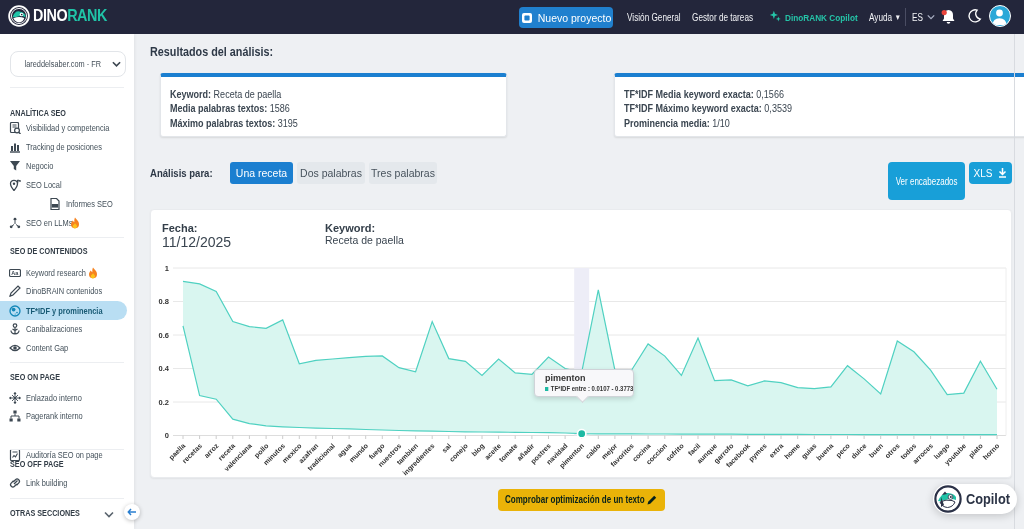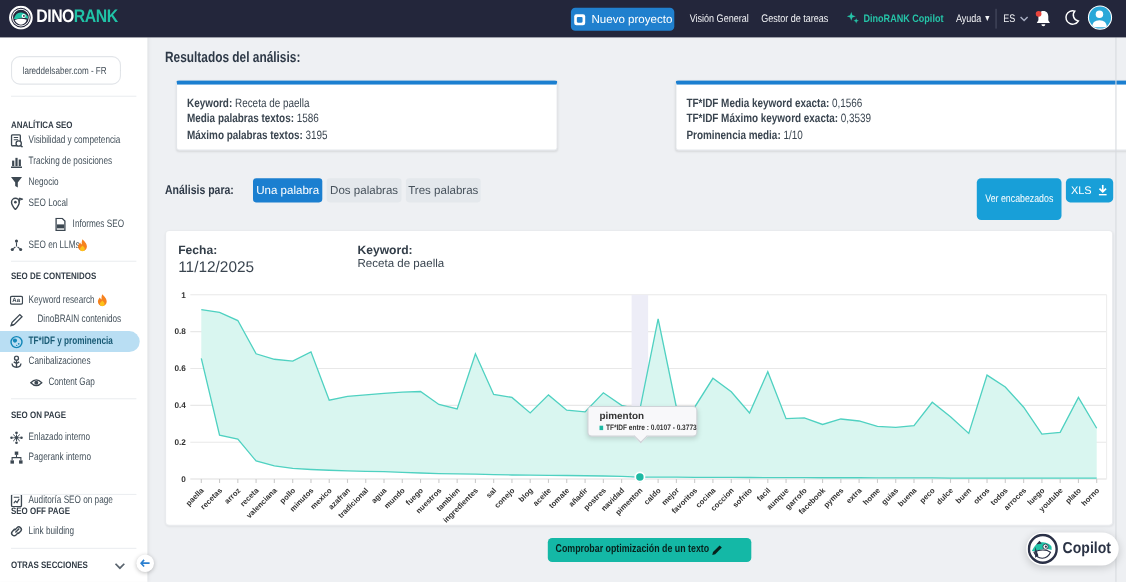--- a/index.html
+++ b/index.html
@@ -8,40 +8,40 @@
 .abs{position:absolute;}
 
 #hdr{position:absolute;left:0;top:0;width:1024px;height:34px;background:#23263b;z-index:20;}
 #hdr .navtxt{color:#f2f3f6;font-size:10px;white-space:nowrap;transform:scaleX(0.82);transform-origin:left;}
 #logo-txt{font-weight:bold;font-size:16.5px;letter-spacing:-0.5px;color:#fff;white-space:nowrap;}
 #logo-txt .rk{color:#20c3a7;}
 #btn-np{position:absolute;left:519px;top:7px;width:94px;height:21px;background:#2080ce;border-radius:4px;color:#fff;font-size:10.5px;display:flex;align-items:center;justify-content:center;gap:5px;}
 .copilot-link{color:#25c4a8;font-weight:bold;transform:scaleX(0.84);transform-origin:left;}
 
 #side{position:absolute;left:0;top:34px;width:134px;height:495px;background:#ffffff;z-index:10;box-shadow:1px 0 3px rgba(0,0,0,0.06);overflow:hidden;}
-#projsel{position:absolute;left:10px;top:17px;width:100px;height:26px;border:1px solid #e2e5e9;border-radius:8px;background:#fff;display:flex;align-items:center;justify-content:center;gap:2px;font-size:9.2px;color:#434e58;white-space:nowrap;}
+#projsel{position:absolute;left:10px;top:17px;width:116px;height:26px;border:1px solid #e2e5e9;border-radius:8px;background:#fff;display:flex;align-items:center;justify-content:center;gap:2px;font-size:9.2px;color:#434e58;white-space:nowrap;}
 .sep{position:absolute;left:10px;width:114px;border-top:1px solid #eceef1;}
 .shead{position:absolute;left:10px;font-size:8.5px;font-weight:bold;color:#333d47;letter-spacing:0;white-space:nowrap;transform:scaleX(0.85);transform-origin:left;}
 .sitem{position:absolute;left:0;width:134px;height:19px;display:flex;align-items:center;}
 .flameabs{position:absolute;top:3.5px;}
 .sitem .ic{width:12px;height:12px;margin-left:9px;flex:0 0 12px;}
 .sitem .tx{margin-left:4.5px;font-size:9.8px;color:#43505a;white-space:nowrap;display:inline-block;transform:scaleX(0.76);transform-origin:left;}
 .sitem.active{background:#b9def3;border-radius:0 14px 14px 0;width:127px;}
 .sitem.active .tx{color:#185a74;font-weight:bold;}
 
 .card{position:absolute;background:#fff;border-radius:3px;box-shadow:0 1px 2px rgba(0,0,0,0.10);border:1px solid #e3e6ea;border-top:4px solid #1b7fd0;}
 .card .ln{font-size:11px;color:#3a4550;margin:0;line-height:14.4px;transform:scaleX(0.82);transform-origin:left;white-space:nowrap;}
 h1.title{position:absolute;left:150px;top:44px;font-size:13.5px;color:#2e3947;font-weight:bold;transform:scaleX(0.8);transform-origin:left;white-space:nowrap;}
 .btn-blue{background:#1b7fd0;color:#fff;border-radius:3px;font-size:10.5px;display:flex;align-items:center;justify-content:center;}
 .btn-gray{background:#e4e8ec;color:#47525c;border-radius:3px;font-size:10.5px;display:flex;align-items:center;justify-content:center;}
 .btn-cyan{background:#189fd8;color:#fff;border-radius:4px;font-size:10px;display:flex;align-items:center;justify-content:center;white-space:nowrap;}
 #chartcard{position:absolute;left:150px;top:209px;width:862px;height:269px;background:#fff;border-radius:4px;border:1px solid #e9ebee;box-shadow:0 1px 2px rgba(0,0,0,0.06);}
 #tooltip{position:absolute;left:383px;top:159px;width:100px;height:28px;white-space:nowrap;background:#f8f8fa;border:1px solid #cfd3d8;border-radius:4px;box-shadow:0 2px 5px rgba(0,0,0,0.15);z-index:5;}
 #tooltip:after{content:"";position:absolute;left:43px;bottom:-5px;width:8px;height:8px;background:#f8f8fa;border-right:1px solid #cfd3d8;border-bottom:1px solid #cfd3d8;transform:rotate(45deg);}
-#btn-green{position:absolute;left:498px;top:489px;width:185px;height:22px;background:#14b8a6;border-radius:4px;color:#07211c;font-weight:bold;font-size:10.3px;display:flex;align-items:center;justify-content:center;gap:0;z-index:6;white-space:nowrap;}
+#btn-green{position:absolute;left:498px;top:489px;width:167px;height:22px;background:#eab308;border-radius:4px;color:#07211c;font-weight:bold;font-size:10.3px;display:flex;align-items:center;justify-content:center;gap:0;z-index:6;white-space:nowrap;}
 #copilot{position:absolute;left:933px;top:484px;width:84px;height:30px;background:#fff;border-radius:15px;box-shadow:0 2px 8px rgba(0,0,0,0.18);z-index:30;display:flex;align-items:center;}
 #collapse{position:absolute;left:124px;top:504px;width:16px;height:16px;background:#fff;border-radius:50%;box-shadow:0 1px 4px rgba(0,0,0,0.25);z-index:15;display:flex;align-items:center;justify-content:center;color:#2a7fd0;font-size:11px;font-weight:bold;}
 </style>
 </head>
 <body>
 
 <div id="hdr">
  <svg class="abs" style="left:8px;top:5px;" width="22" height="22" viewBox="0 0 29 29">
   <circle cx="14.5" cy="14.5" r="13" fill="#23263b" stroke="#ffffff" stroke-width="2.4"></circle>
   <circle cx="14.5" cy="14.5" r="10" fill="none" stroke="#ffffff" stroke-width="1.2"></circle>
@@ -152,21 +152,21 @@
       <svg class="ic" viewBox="0 0 12 12">
         <rect x="0.5" y="2.5" width="11" height="7" rx="1.2" fill="none" stroke="#3d4852" stroke-width="1.2"></rect>
         <text x="2.2" y="7.8" font-size="5.5" font-weight="bold" fill="#3d4852">Aa</text>
       </svg>
       <span class="tx">Keyword research</span>
       <svg class="flameabs" style="left:88px;" width="10" height="12" viewBox="0 0 10 12">
         <path d="M5 0.5 C6.5 2.5 9 4 9 7.2 A4 4 0 0 1 1 7.2 C1 5.5 2 4.4 2.8 3.4 C3.2 4.2 3.6 4.8 4.4 5.2 C4.1 3.4 4.4 1.8 5 0.5 Z" fill="#f6821f"></path>
         <path d="M5 11.5 A2.2 2.2 0 0 1 2.9 8.6 C3.5 7.6 4.4 7.3 5 6.2 C5.6 7.3 7.1 7.8 7.1 9.3 A2.2 2.2 0 0 1 5 11.5 Z" fill="#fcc21b"></path>
       </svg>
     </div>
- <div class="sitem" style="top:247px;justify-content:space-between;">
+ <div class="sitem" style="top:247px;">
       <svg class="ic" viewBox="0 0 12 12">
         <path d="M1 11 L2 8 L9 1 L11 3 L4 10 Z" fill="none" stroke="#3d4852" stroke-width="1.2"></path>
         <path d="M1 11 L3.5 10.2" stroke="#3d4852" stroke-width="1.2"></path>
       </svg>
       <span class="tx">DinoBRAIN contenidos</span>
     </div>
  <div class="sitem active" style="top:267px;">
       <svg class="ic" viewBox="0 0 12 12">
         <circle cx="6" cy="6" r="5" fill="none" stroke="#1487b8" stroke-width="1.3"></circle>
         <circle cx="4.6" cy="4.6" r="1.9" fill="#1487b8"></circle>
@@ -175,21 +175,21 @@
       </svg>
       <span class="tx">TF*IDF y prominencia</span>
     </div>
  <div class="sitem" style="top:285px;">
       <svg class="ic" viewBox="0 0 12 12">
         <circle cx="6" cy="2.6" r="1.8" fill="none" stroke="#3d4852" stroke-width="1.2"></circle>
         <path d="M6 4.4 L6 11 M2 7.5 C2 10 4 10.8 6 11 C8 10.8 10 10 10 7.5 M3.5 6 L6 7.5 L8.5 6" fill="none" stroke="#3d4852" stroke-width="1.2"></path>
       </svg>
       <span class="tx">Canibalizaciones</span>
     </div>
- <div class="sitem" style="top:304px;margin-left:18px;">
+ <div class="sitem" style="top:304px;">
       <svg class="ic" viewBox="0 0 12 12">
         <path d="M1 6 Q6 0.8 11 6 Q6 11.2 1 6 Z" fill="none" stroke="#3d4852" stroke-width="1.2"></path>
         <circle cx="6" cy="6" r="1.8" fill="#3d4852"></circle>
       </svg>
       <span class="tx">Content Gap</span>
     </div>
  <div class="sep" style="top:328px;"></div>
  <div class="shead" style="top:338px;">SEO ON PAGE</div>
  <div class="sitem" style="top:354px;">
       <svg class="ic" viewBox="0 0 12 12">
@@ -239,21 +239,21 @@
 <p class="ln"><b>Keyword:</b> Receta de paella</p>
 <p class="ln"><b>Media palabras textos:</b> 1586</p>
 <p class="ln"><b>Máximo palabras textos:</b> 3195</p>
 </div>
 <div class="card" id="card2" style="left:614px;top:73px;width:416px;height:64px;padding:10px 0 0 9px;">
 <p class="ln"><b>TF*IDF Media keyword exacta:</b> 0,1566</p>
 <p class="ln"><b>TF*IDF Máximo keyword exacta:</b> 0,3539</p>
 <p class="ln"><b>Prominencia media:</b> 1/10</p>
 </div>
 <div class="abs" style="left:150px;top:167px;font-size:11.5px;font-weight:bold;color:#2e3947;transform:scaleX(0.83);transform-origin:left;white-space:nowrap;">Análisis para:</div>
-<div class="btn-blue abs" style="left:230px;top:162px;width:63px;height:22px;">Una palabra</div>
+<div class="btn-blue abs" style="left:230px;top:162px;width:63px;height:22px;">Una receta</div>
 <div class="btn-gray abs" style="left:297px;top:162px;width:68px;height:22px;">Dos palabras</div>
 <div class="btn-gray abs" style="left:369px;top:162px;width:68px;height:22px;">Tres palabras</div>
 <div class="btn-cyan abs" style="left:888px;top:162px;width:77px;height:38px;font-weight:normal;">
     <span style="display:inline-block;transform:scaleX(0.8);">Ver encabezados</span>
   </div>
 <div class="btn-cyan abs" style="left:969px;top:162px;width:43px;height:22px;font-weight:normal;">XLS <svg style="margin-left:6px;" width="9" height="10" viewBox="0 0 9 10">
       <path d="M4.5 0 L4.5 6 M1.5 3.5 L4.5 6.5 L7.5 3.5" stroke="#fff" stroke-width="1.5" fill="none"></path>
       <path d="M1 9 h7" stroke="#fff" stroke-width="1.5"></path>
     </svg></div>
 

